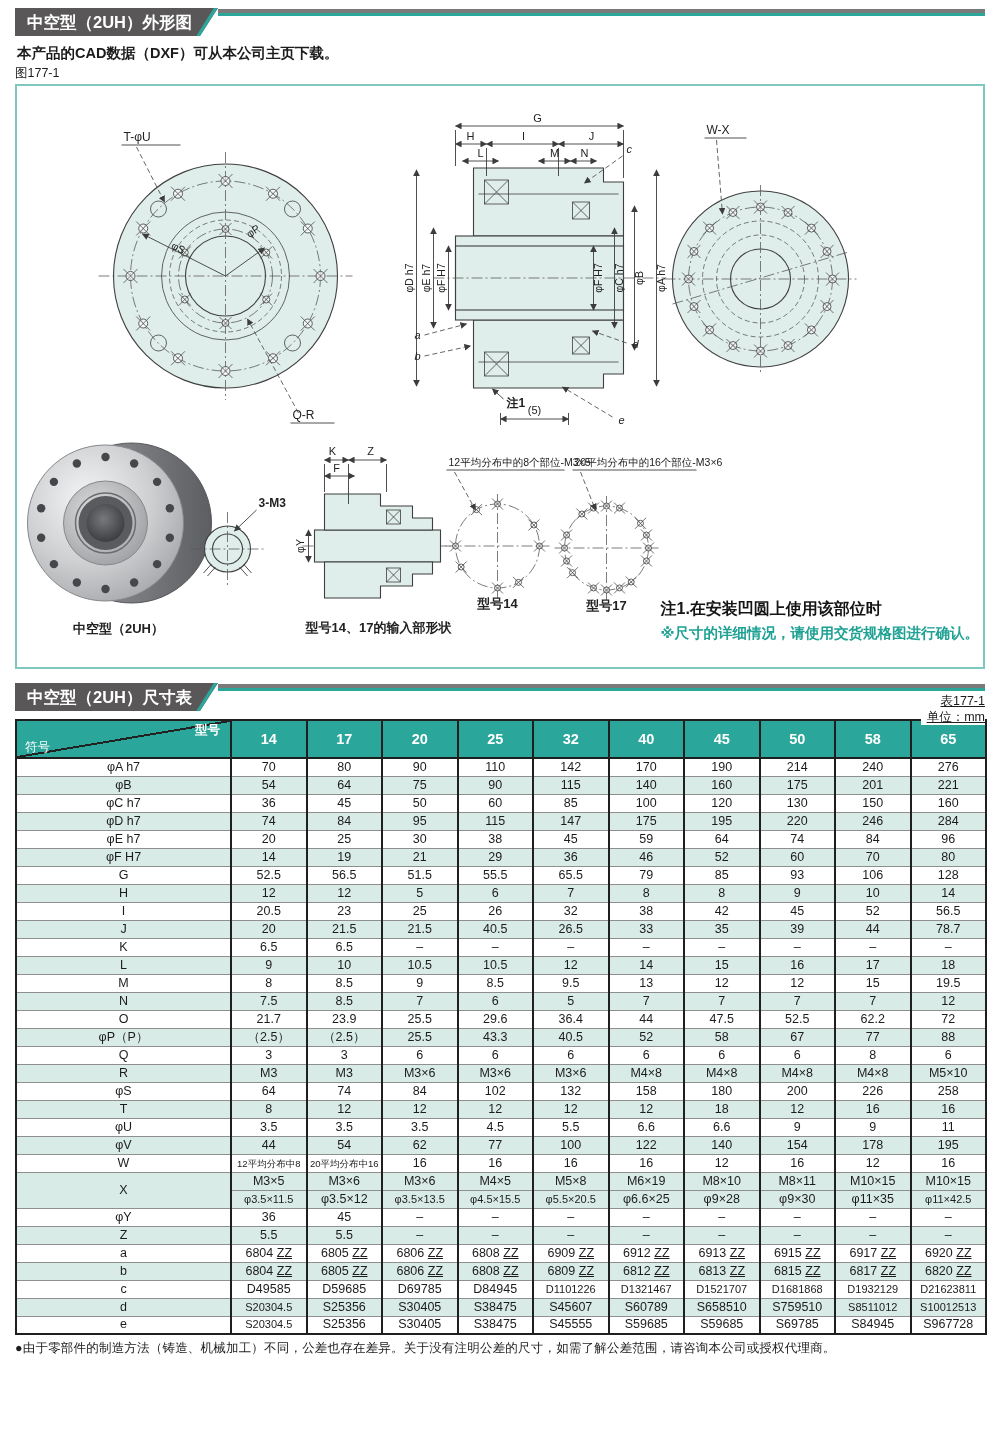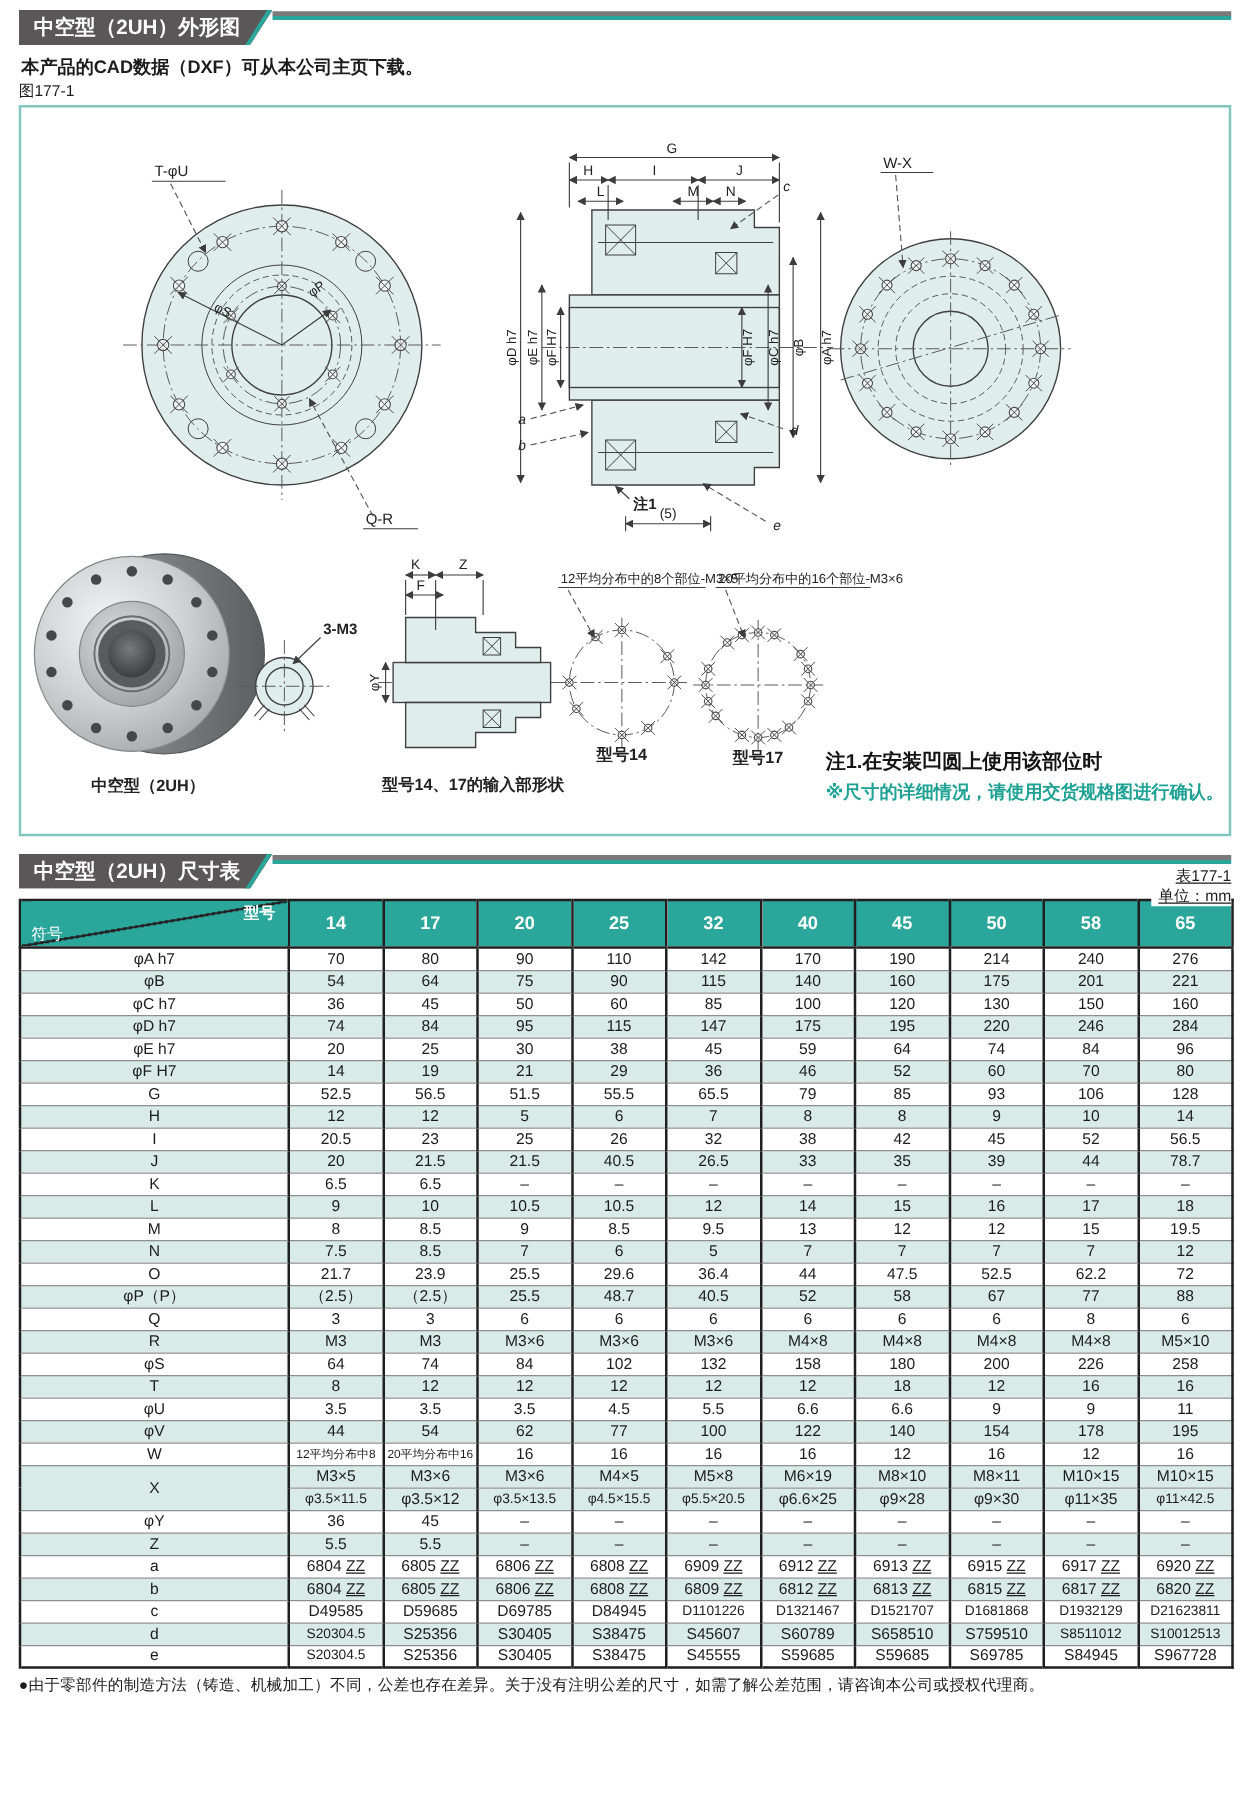--- a/index.html
+++ b/index.html
@@ -729,21 +729,21 @@
             <td>47.5</td>
             <td>52.5</td>
             <td>62.2</td>
             <td>72</td>
           </tr>
           <tr class="alt">
             <th>φP（P）</th>
             <td>（2.5）</td>
             <td>（2.5）</td>
             <td>25.5</td>
-            <td>48.7</td>
+            <td>43.3</td>
             <td>40.5</td>
             <td>52</td>
             <td>58</td>
             <td>67</td>
             <td>77</td>
             <td>88</td>
           </tr>
           <tr>
             <th>Q</th>
             <td>3</td>

